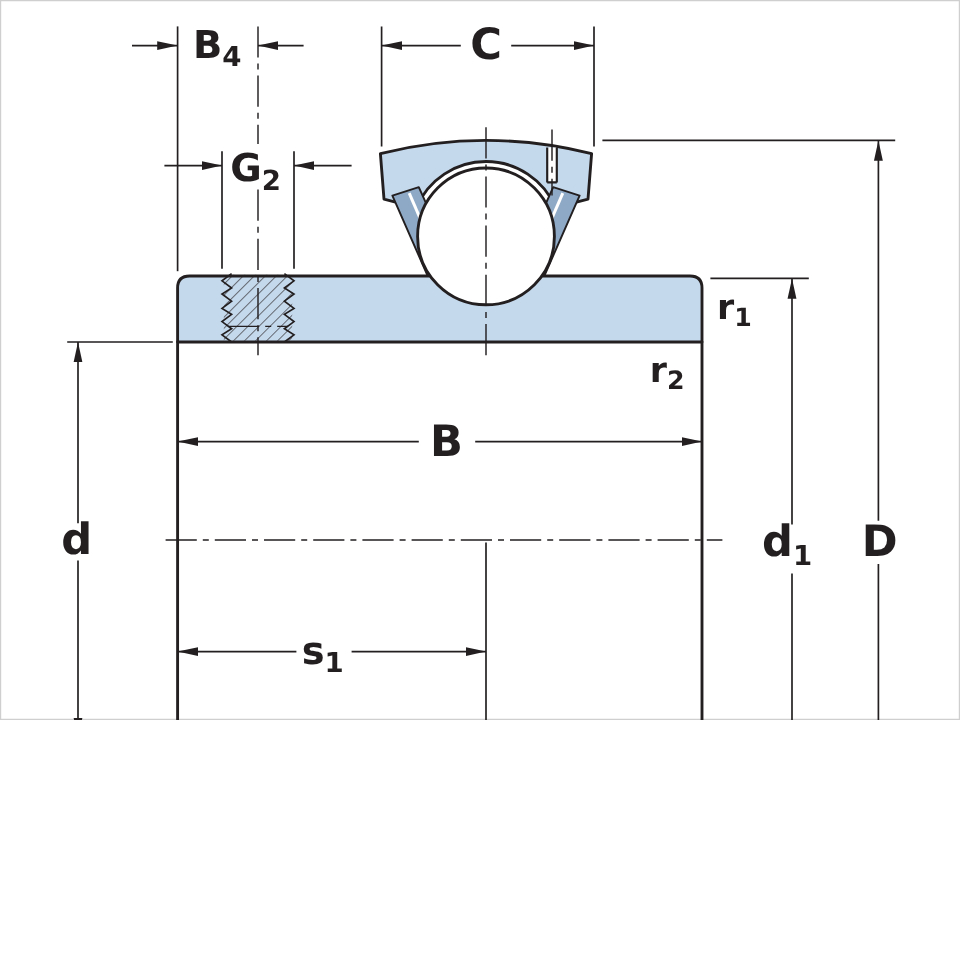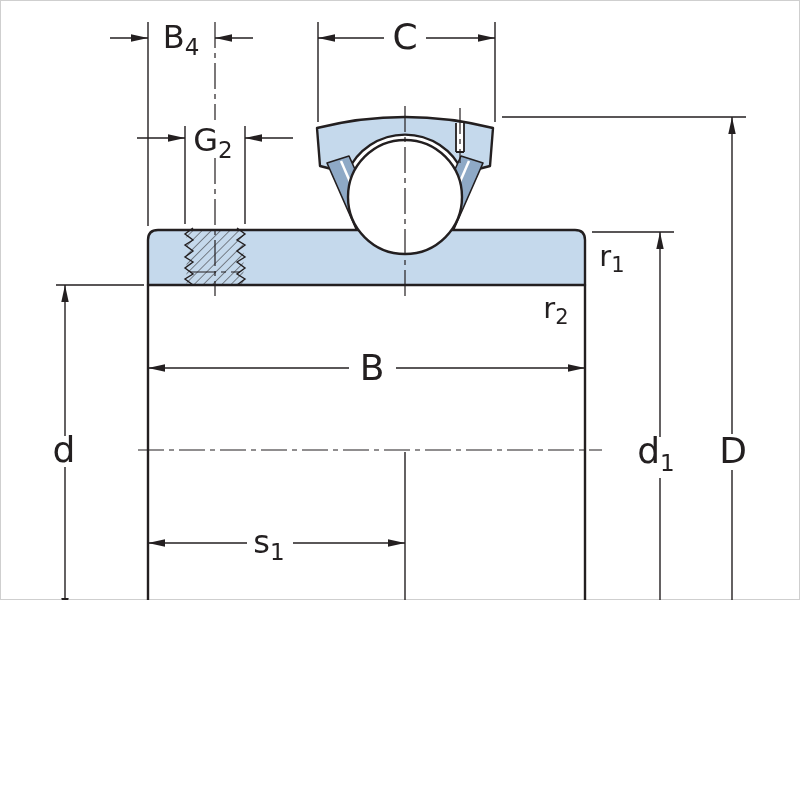--- a/index.html
+++ b/index.html
@@ -3,21 +3,21 @@
 <meta charset="utf-8">
 <style>
   :root{
     --background:#ffffff;
     --line:#231f20;
     --ring-fill:#c5d9ec;
     --seal-fill:#8ea9c6;
   }
   html,body{margin:0;padding:0;background:var(--background);}
   .stage{width:800px;height:600px;position:relative;background:var(--background);
-         box-shadow:inset 0 0 0 1px #cfcfcf;}
+         box-shadow:inset 0 0 0 1px #cfcfcf;font-weight:bold;}
   svg{display:block;}
   text{font-family:"DejaVu Sans","Liberation Sans",sans-serif;fill:var(--line);}
   .ring{fill:var(--ring-fill);stroke:var(--line);stroke-width:2.4;stroke-linejoin:round;}
   .part{stroke:var(--line);stroke-width:2.4;stroke-linejoin:round;stroke-linecap:round;fill:none;}
   .ballc{fill:var(--background);stroke:var(--line);stroke-width:2.4;}
   .seal{fill:var(--seal-fill);stroke:var(--line);stroke-width:1.6;stroke-linejoin:round;}
   .split{stroke:#ffffff;stroke-width:2.5;fill:none;}
   .thin{stroke:var(--line);stroke-width:1.4;fill:none;}
   .slotline{stroke:var(--line);stroke-width:1.8;fill:none;}
   .center{stroke:var(--line);stroke-width:1.2;fill:none;stroke-dasharray:26 5 5 5;}

